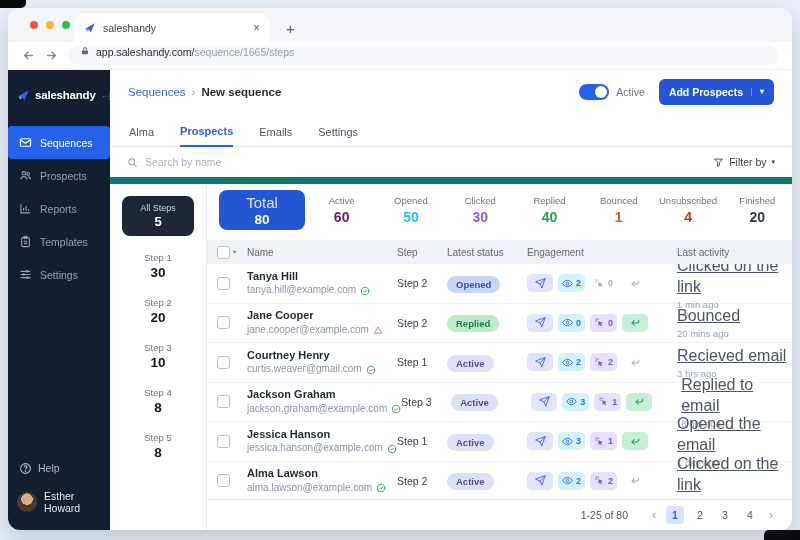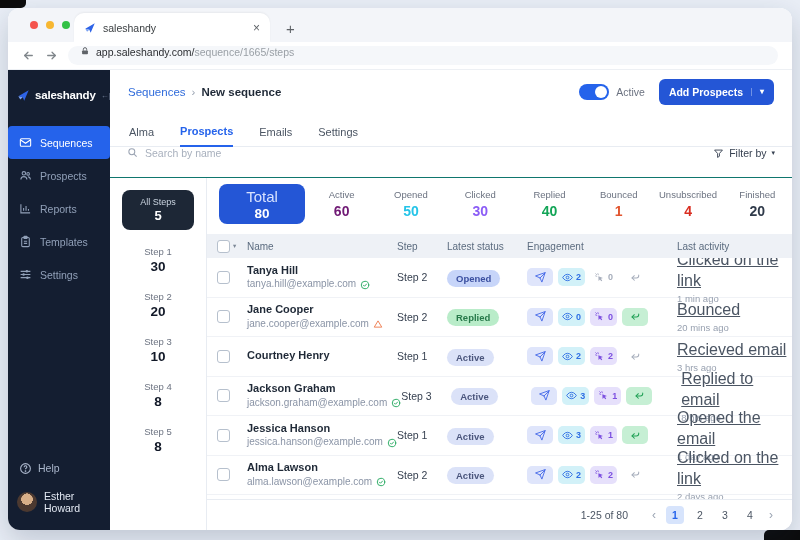--- a/index.html
+++ b/index.html
@@ -64,21 +64,21 @@
   .toggle-label{font-size:10.5px;color:#6b7280;margin:0 14px 0 7px;}
   .btn-primary{background:#2456d6;color:#fff;font-size:10.5px;font-weight:700;border-radius:6px;
     height:26px;display:flex;align-items:center;padding:0 10px;gap:8px;}
   .btn-caret{font-size:8px;border-left:1px solid rgba(255,255,255,.35);padding-left:8px;line-height:1;}
 
   .tabs{display:flex;gap:26px;padding:0 19px;border-bottom:1px solid #e8ecf2;height:32px;
     align-items:flex-end;flex:0 0 auto;}
   .tabitem{font-size:11px;color:#4b5563;padding-bottom:8px;}
   .tabitem.active{color:#2563eb;font-weight:700;border-bottom:2px solid #2563eb;margin-bottom:-1px;}
 
-  .searchrow{height:30px;display:flex;align-items:flex-start;padding:0 17px;border-bottom:1px solid #0f766e;flex:0 0 auto;}
+  .searchrow{height:30px;display:flex;align-items:center;padding:0 17px;border-bottom:7px solid #0f766e;flex:0 0 auto;}
   .search-ic{width:11px;height:11px;color:#9aa3b2;}
   .search-ic svg{width:11px;height:11px;display:block;}
   .search-ph{font-size:10.5px;color:#a8b0bd;margin-left:7px;flex:1;}
   .filterbox{display:flex;align-items:center;gap:5px;color:#374151;font-size:10.5px;}
   .filter-ic{width:11px;height:11px;}
   .filter-ic svg{width:11px;height:11px;display:block;}
   .f-caret{font-size:7px;color:#374151;}
 
   .statsrow{height:52px;display:flex;align-items:center;flex:0 0 auto;}
   .rail-head{width:96px;flex:0 0 auto;align-self:stretch;display:flex;align-items:flex-end;
@@ -532,20 +532,30 @@
       <div class="act2">20 mins ago</div>
     </div>
   </div>
 
   <div class="trow">
     <div class="col-check">
       <span class="cb"></span>
     </div>
     <div class="col-name">
       <div class="pname">Courtney Henry</div>
+      <div class="pemail">
+        <span class="pemail-text">curtis.weaver@gmail.com</span>
+        <span class="vicon ic-verified">
+          <svg viewBox="0 0 24 24" fill="none" stroke="#22a75d" stroke-width="2.2" stroke-linecap="round" stroke-linejoin="round">
+                          <circle cx="12" cy="12" r="9"></circle>
+                          <path d="M8.2 12.4l2.6 2.6 5-5.4"></path>
+                        </svg>
+        </span>
+
+      </div>
     </div>
     <div class="col-step stepcell">Step 1</div>
     <div class="col-status">
       <span class="badge badge-active">Active</span>
     </div>
     <div class="col-eng">
       <div class="engwrap">
         <span class="pill p-send">
           <svg viewBox="0 0 24 24" fill="none" stroke="currentColor" stroke-width="2" stroke-linecap="round" stroke-linejoin="round">
                           <path d="M22 2L11 13"></path>

